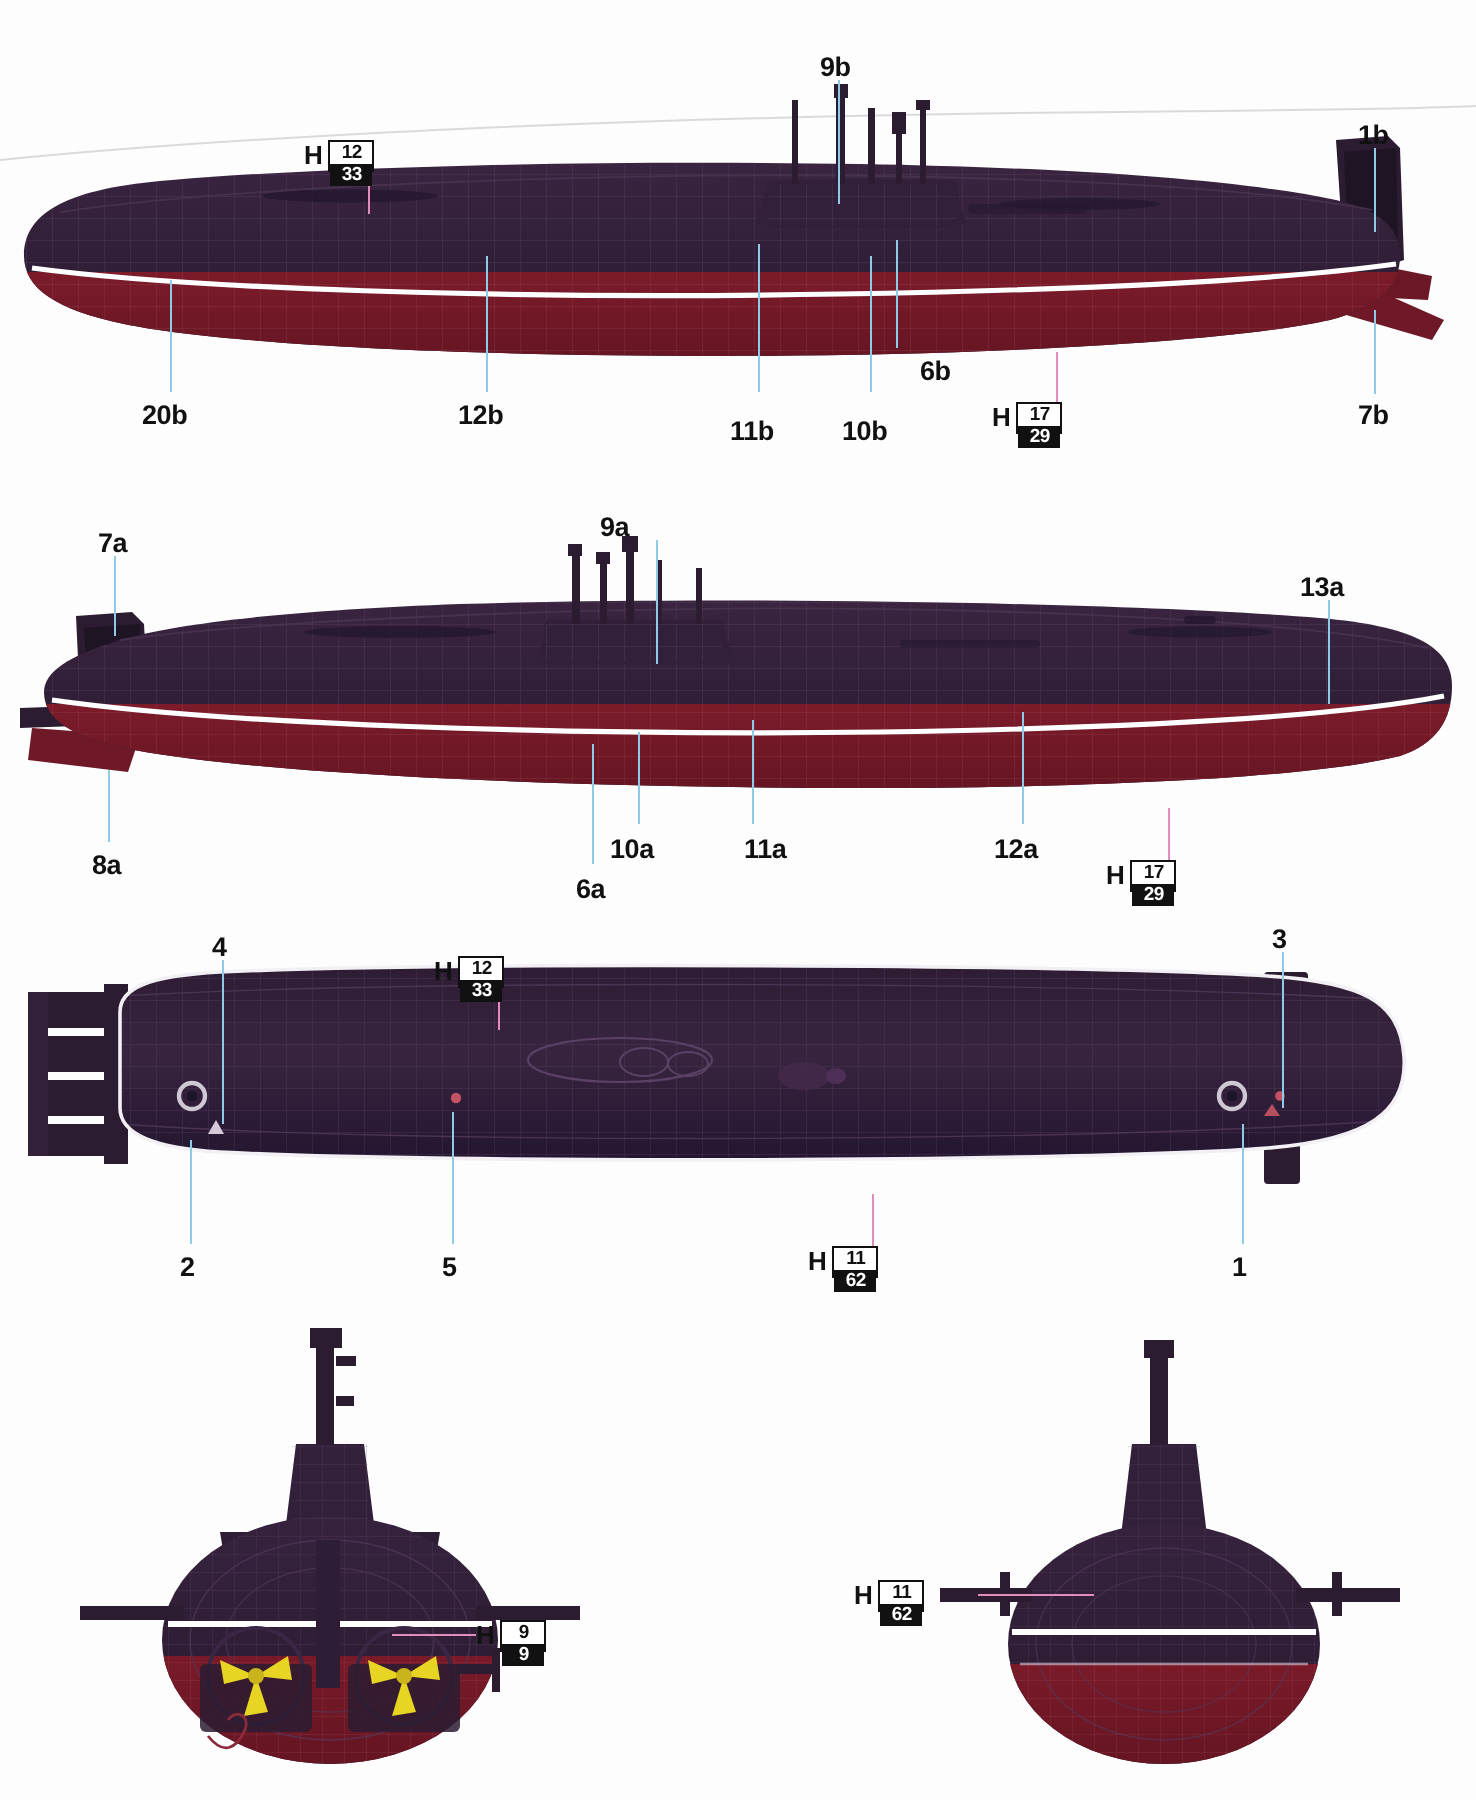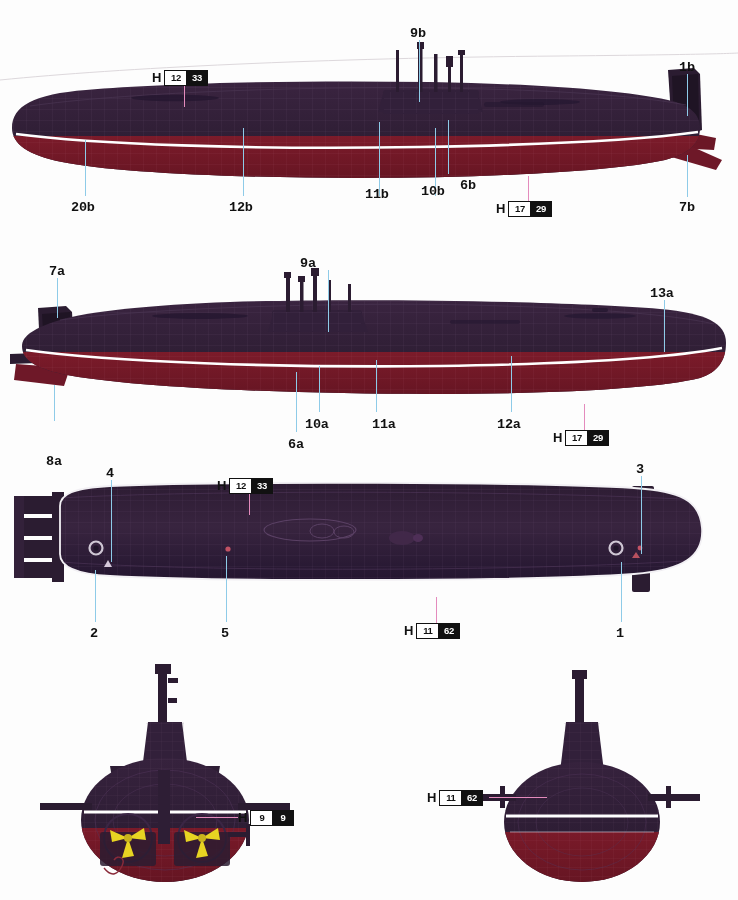--- a/index.html
+++ b/index.html
@@ -19,21 +19,21 @@
     height:15px;
     white-space:nowrap;
     z-index:40;
   }
   .paint-badge .h{
     font-weight:bold;font-size:13px;color:#111;
     margin-right:3px;line-height:13px;
     font-family:"Liberation Sans", sans-serif;
   }
   .paint-badge .boxes{
-    display:flex;border:1.3px solid #111;background:#111;height:14px;
+    display:flex;border:1.3px solid #111;background:#111;height:14px;flex-direction:column;
   }
   .paint-badge .bx{
     min-width:17px;padding:0 2px;
     font-size:9.5px;font-weight:bold;
     display:flex;align-items:center;justify-content:center;
     letter-spacing:-0.3px;
     font-family:"Liberation Sans", sans-serif;
   }
   .paint-badge .bx.light{background:#fff;color:#111;}
   .paint-badge .bx.dark{background:#111;color:#fff;}
@@ -41,21 +41,21 @@
   
   .lead{position:absolute;background:#8ecbe8;z-index:30;}
   .lead.v{width:1.4px;}
   .lead.h{height:1.4px;}
   .lead.pink{background:#e48bbd;}
 
   
   .pnum{
     position:absolute;
     font-size:13.5px;font-weight:bold;color:#111;
-    font-family:Liberation Mono, monospace;
+    font-family:Liberation Sans, sans-serif;
     letter-spacing:-0.2px;
     z-index:45;white-space:nowrap;
   }
 
   
   .view{position:absolute;}
   svg{display:block;overflow:visible;}
 </style>
 </head>
 <body>
@@ -396,28 +396,28 @@
     <div class="lead v" style="left: 641px; top: 476px; height: 78px;"></div>
     <div class="lead v" style="left: 95px; top: 570px; height: 52px;"></div>
     <div class="lead v" style="left: 226px; top: 556px; height: 66px;"></div>
     <div class="lead v" style="left: 621px; top: 562px; height: 60px;"></div>
   </div>
 <div id="labels">
     <div class="pnum" style="left: 410px; top: 26px;">9b</div>
     <div class="pnum" style="left: 679px; top: 60px;">1b</div>
     <div class="pnum" style="left: 71px; top: 200px;">20b</div>
     <div class="pnum" style="left: 229px; top: 200px;">12b</div>
-    <div class="pnum" style="left: 365px; top: 187px;">11b</div>
-    <div class="pnum" style="left: 421px; top: 184px;">10b</div>
+    <div class="pnum" style="left: 365px; top: 208px;">11b</div>
+    <div class="pnum" style="left: 421px; top: 208px;">10b</div>
     <div class="pnum" style="left: 440px; top: 178px; margin-left: 20px;">6b</div>
     <div class="pnum" style="left: 679px; top: 200px;">7b</div>
     <div class="pnum" style="left: 49px; top: 264px;">7a</div>
     <div class="pnum" style="left: 300px; top: 256px;">9a</div>
     <div class="pnum" style="left: 650px; top: 286px;">13a</div>
-    <div class="pnum" style="left: 46px; top: 425px; margin-top: 29px;">8a</div>
+    <div class="pnum" style="left: 46px; top: 425px;">8a</div>
     <div class="pnum" style="left: 288px; top: 437px;">6a</div>
     <div class="pnum" style="left: 305px; top: 417px;">10a</div>
     <div class="pnum" style="left: 372px; top: 417px;">11a</div>
     <div class="pnum" style="left: 497px; top: 417px;">12a</div>
     <div class="pnum" style="left: 106px; top: 466px;">4</div>
     <div class="pnum" style="left: 636px; top: 462px;">3</div>
     <div class="pnum" style="left: 90px; top: 626px;">2</div>
     <div class="pnum" style="left: 221px; top: 626px;">5</div>
     <div class="pnum" style="left: 616px; top: 626px;">1</div>
   </div>

